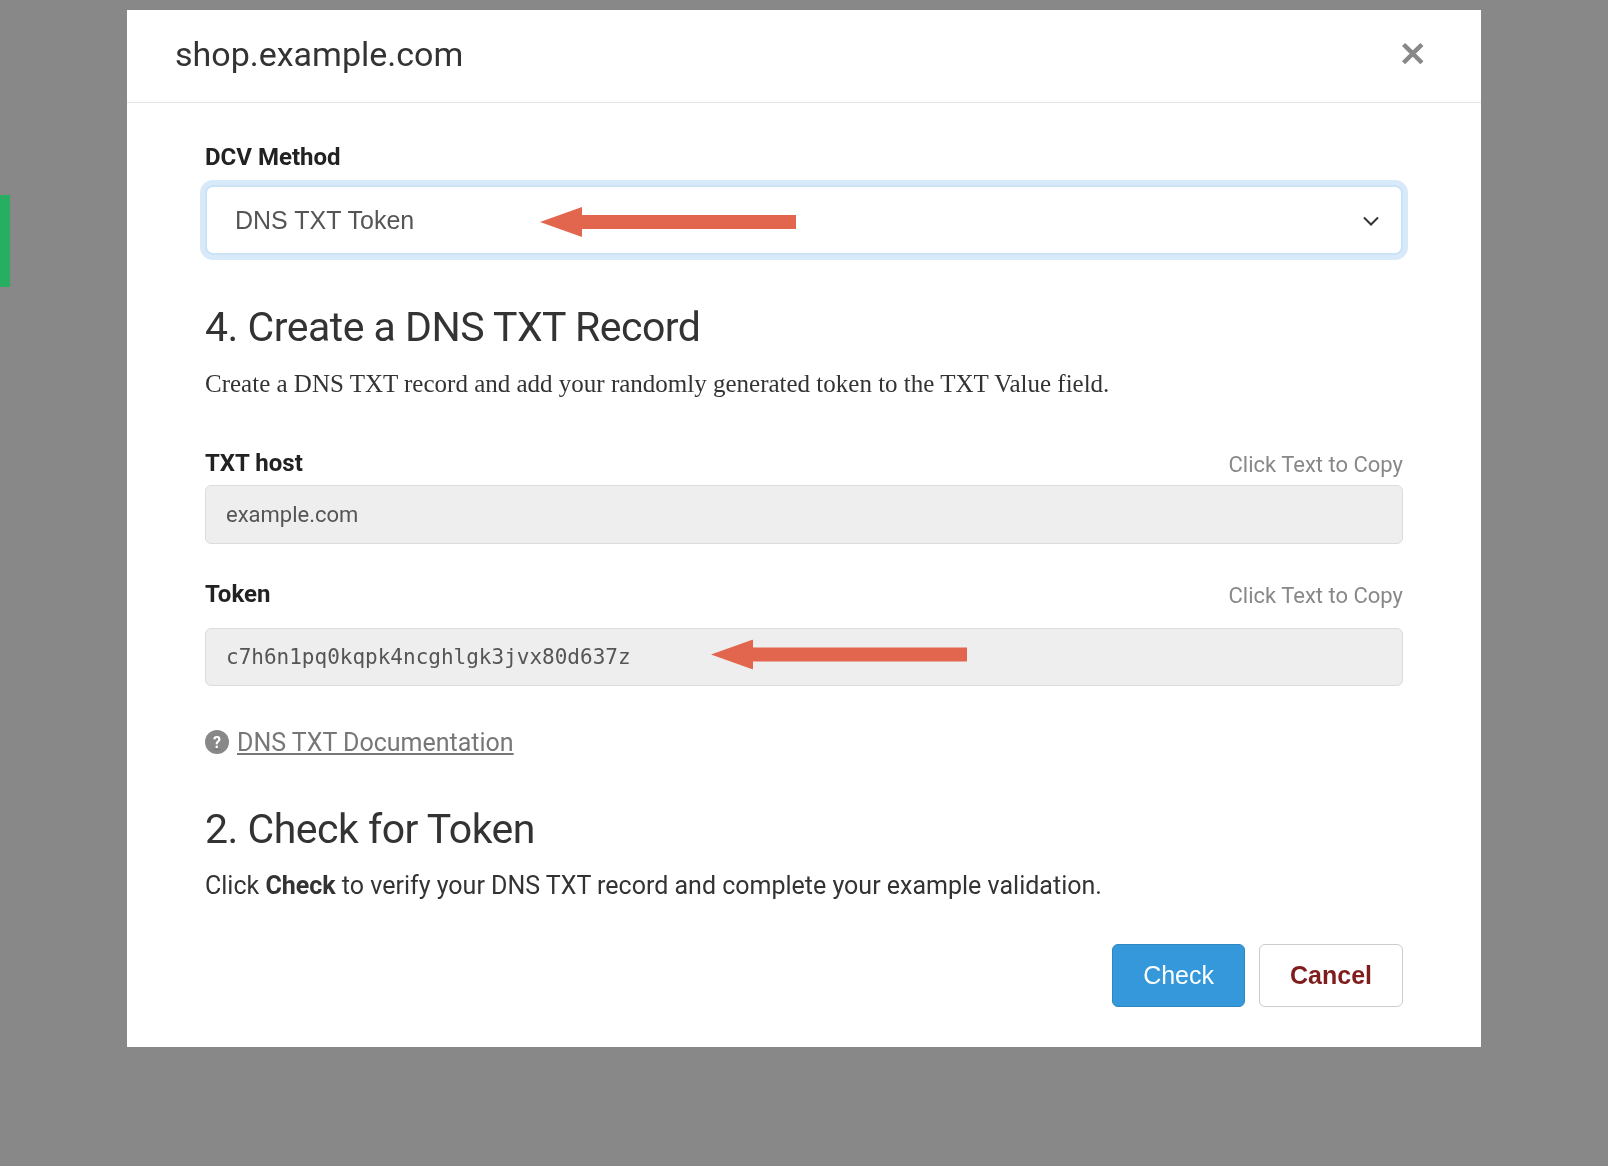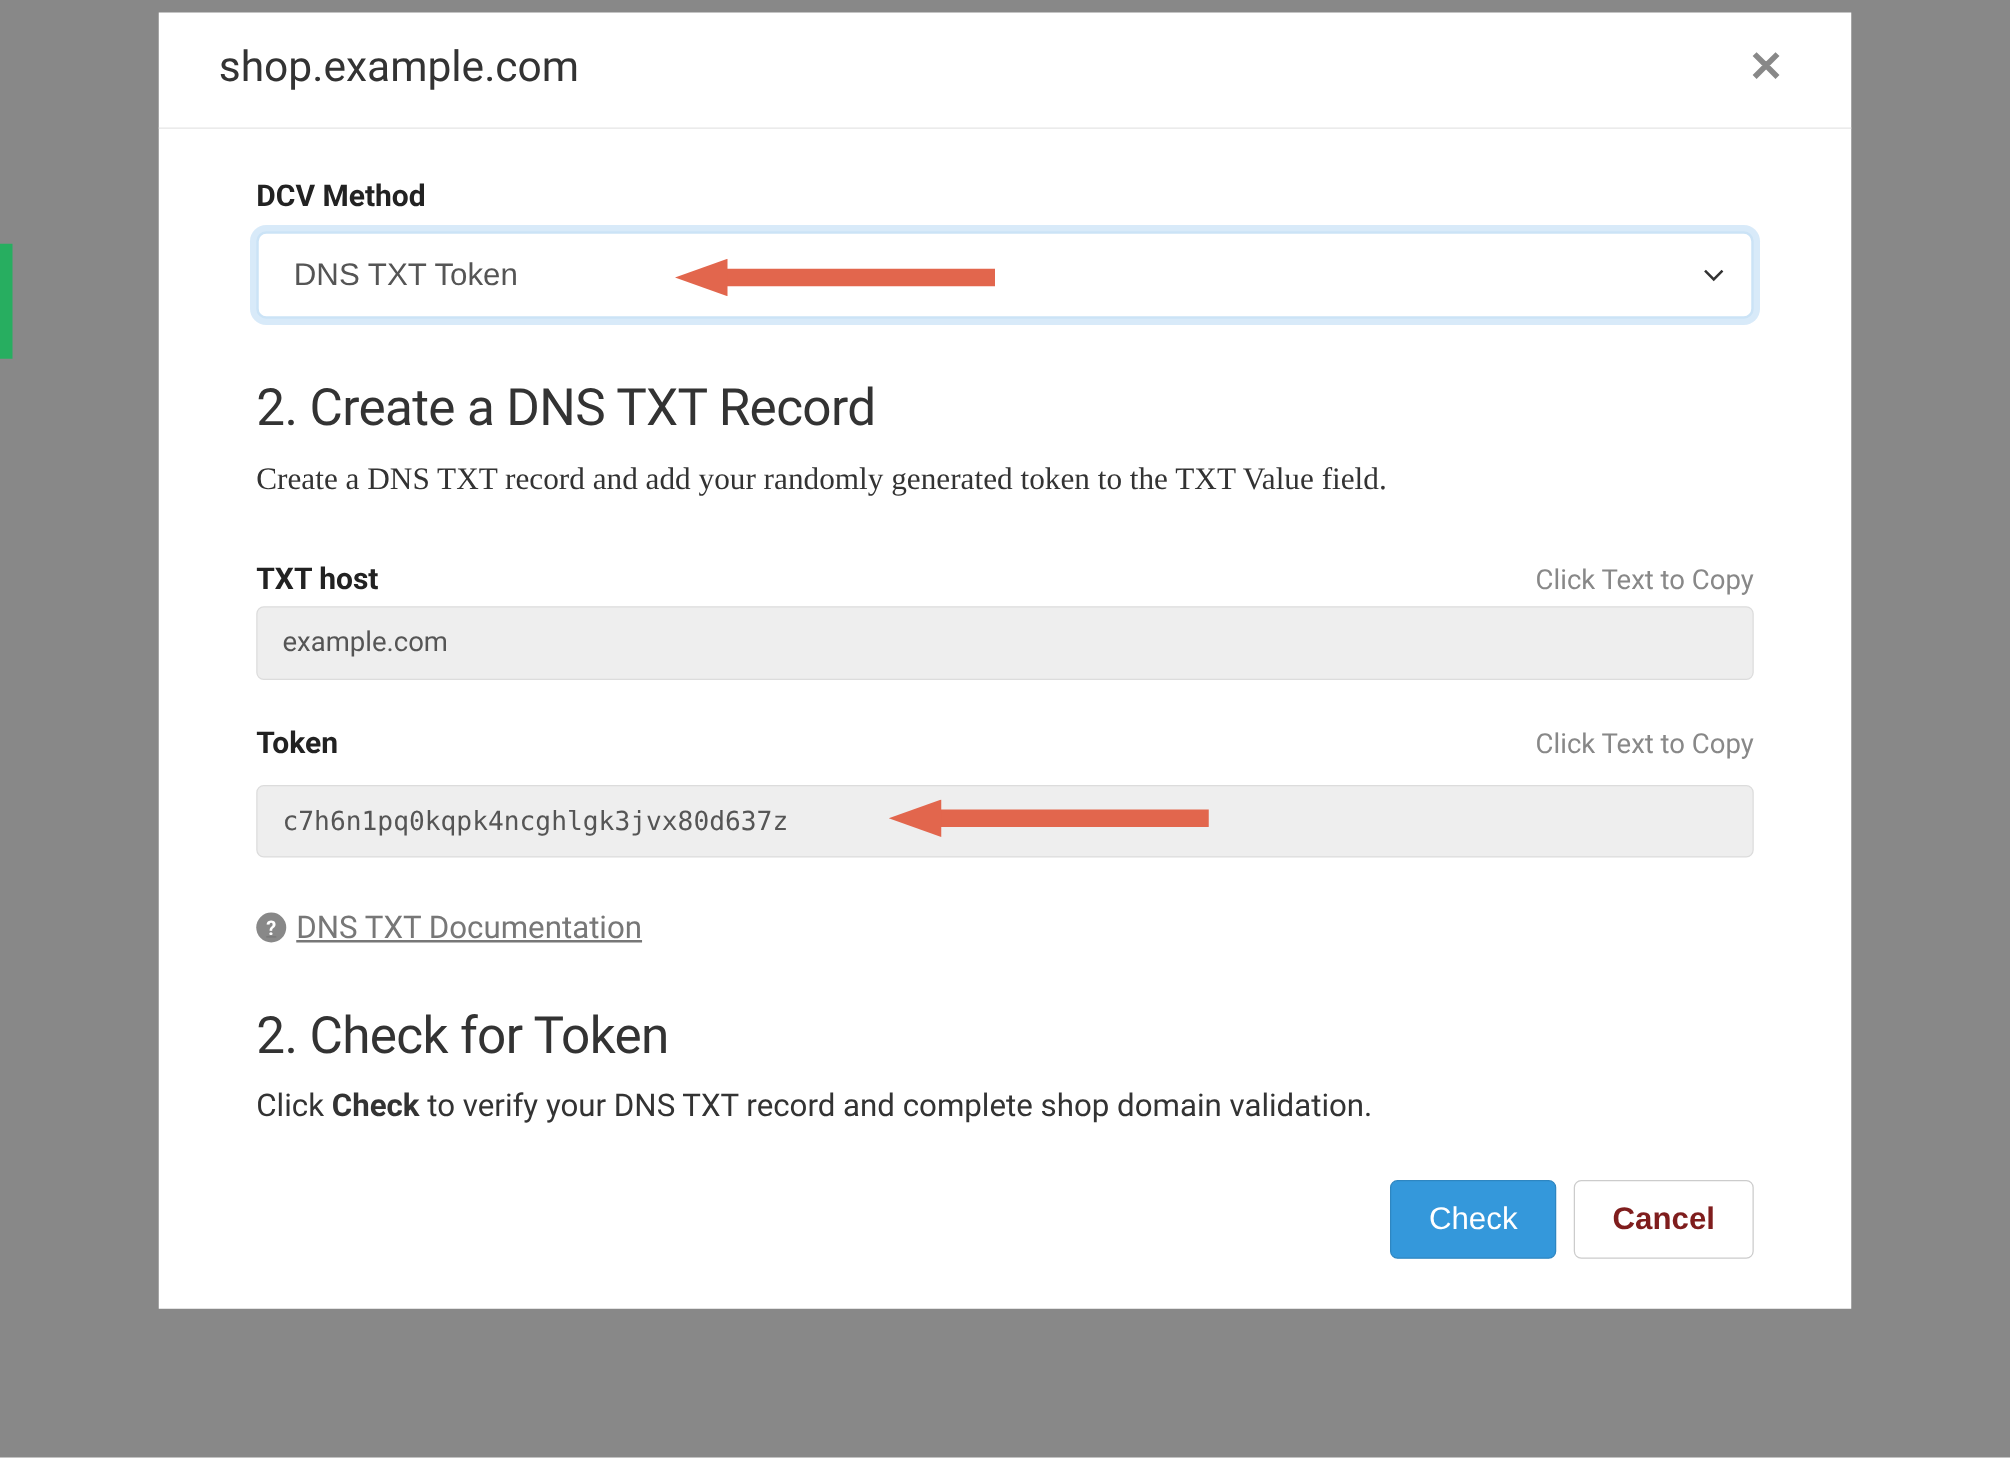--- a/index.html
+++ b/index.html
@@ -226,21 +226,21 @@
           </svg>
       </span>
       <span class="arrow-1">
         <svg width="256" height="30" viewBox="0 0 256 30">
           <line x1="36" y1="15" x2="256" y2="15" stroke="#e2664d" stroke-width="14" stroke-linecap="round"></line>
           <polygon points="0,15 42,0 42,30" fill="#e2664d"></polygon>
         </svg>
       </span>
     </div>
 
-    <h2 class="section-heading">2. Create a DNS TXT Record</h2>
+    <h2 class="section-heading">4. Create a DNS TXT Record</h2>
     <p class="section-text">Create a DNS TXT record and add your randomly generated token to the TXT Value field.</p>
 
     <div class="field-row">
       <span class="field-label">TXT host</span>
       <span class="copy-hint">Click Text to Copy</span>
     </div>
     <div class="readonly-box">example.com</div>
 
     <div class="field-row">
       <span class="field-label">Token</span>
@@ -256,21 +256,21 @@
       </span>
     </div>
 
     <a href="#" class="doc-link">
       <span class="help-icon">?</span>
       <span> DNS TXT Documentation</span>
     </a>
 
     <h2 class="section-heading">2. Check for Token</h2>
     <p class="section-2-text">
-      <span>Click </span><strong>Check</strong><span> to verify your DNS TXT record and complete shop domain validation.</span>
+      <span>Click </span><strong>Check</strong><span> to verify your DNS TXT record and complete your example validation.</span>
     </p>
 
     <div class="button-row">
       <button class="btn btn-primary">Check</button>
       <button class="btn btn-default">Cancel</button>
     </div>
 
   </div>
 </div>
 

